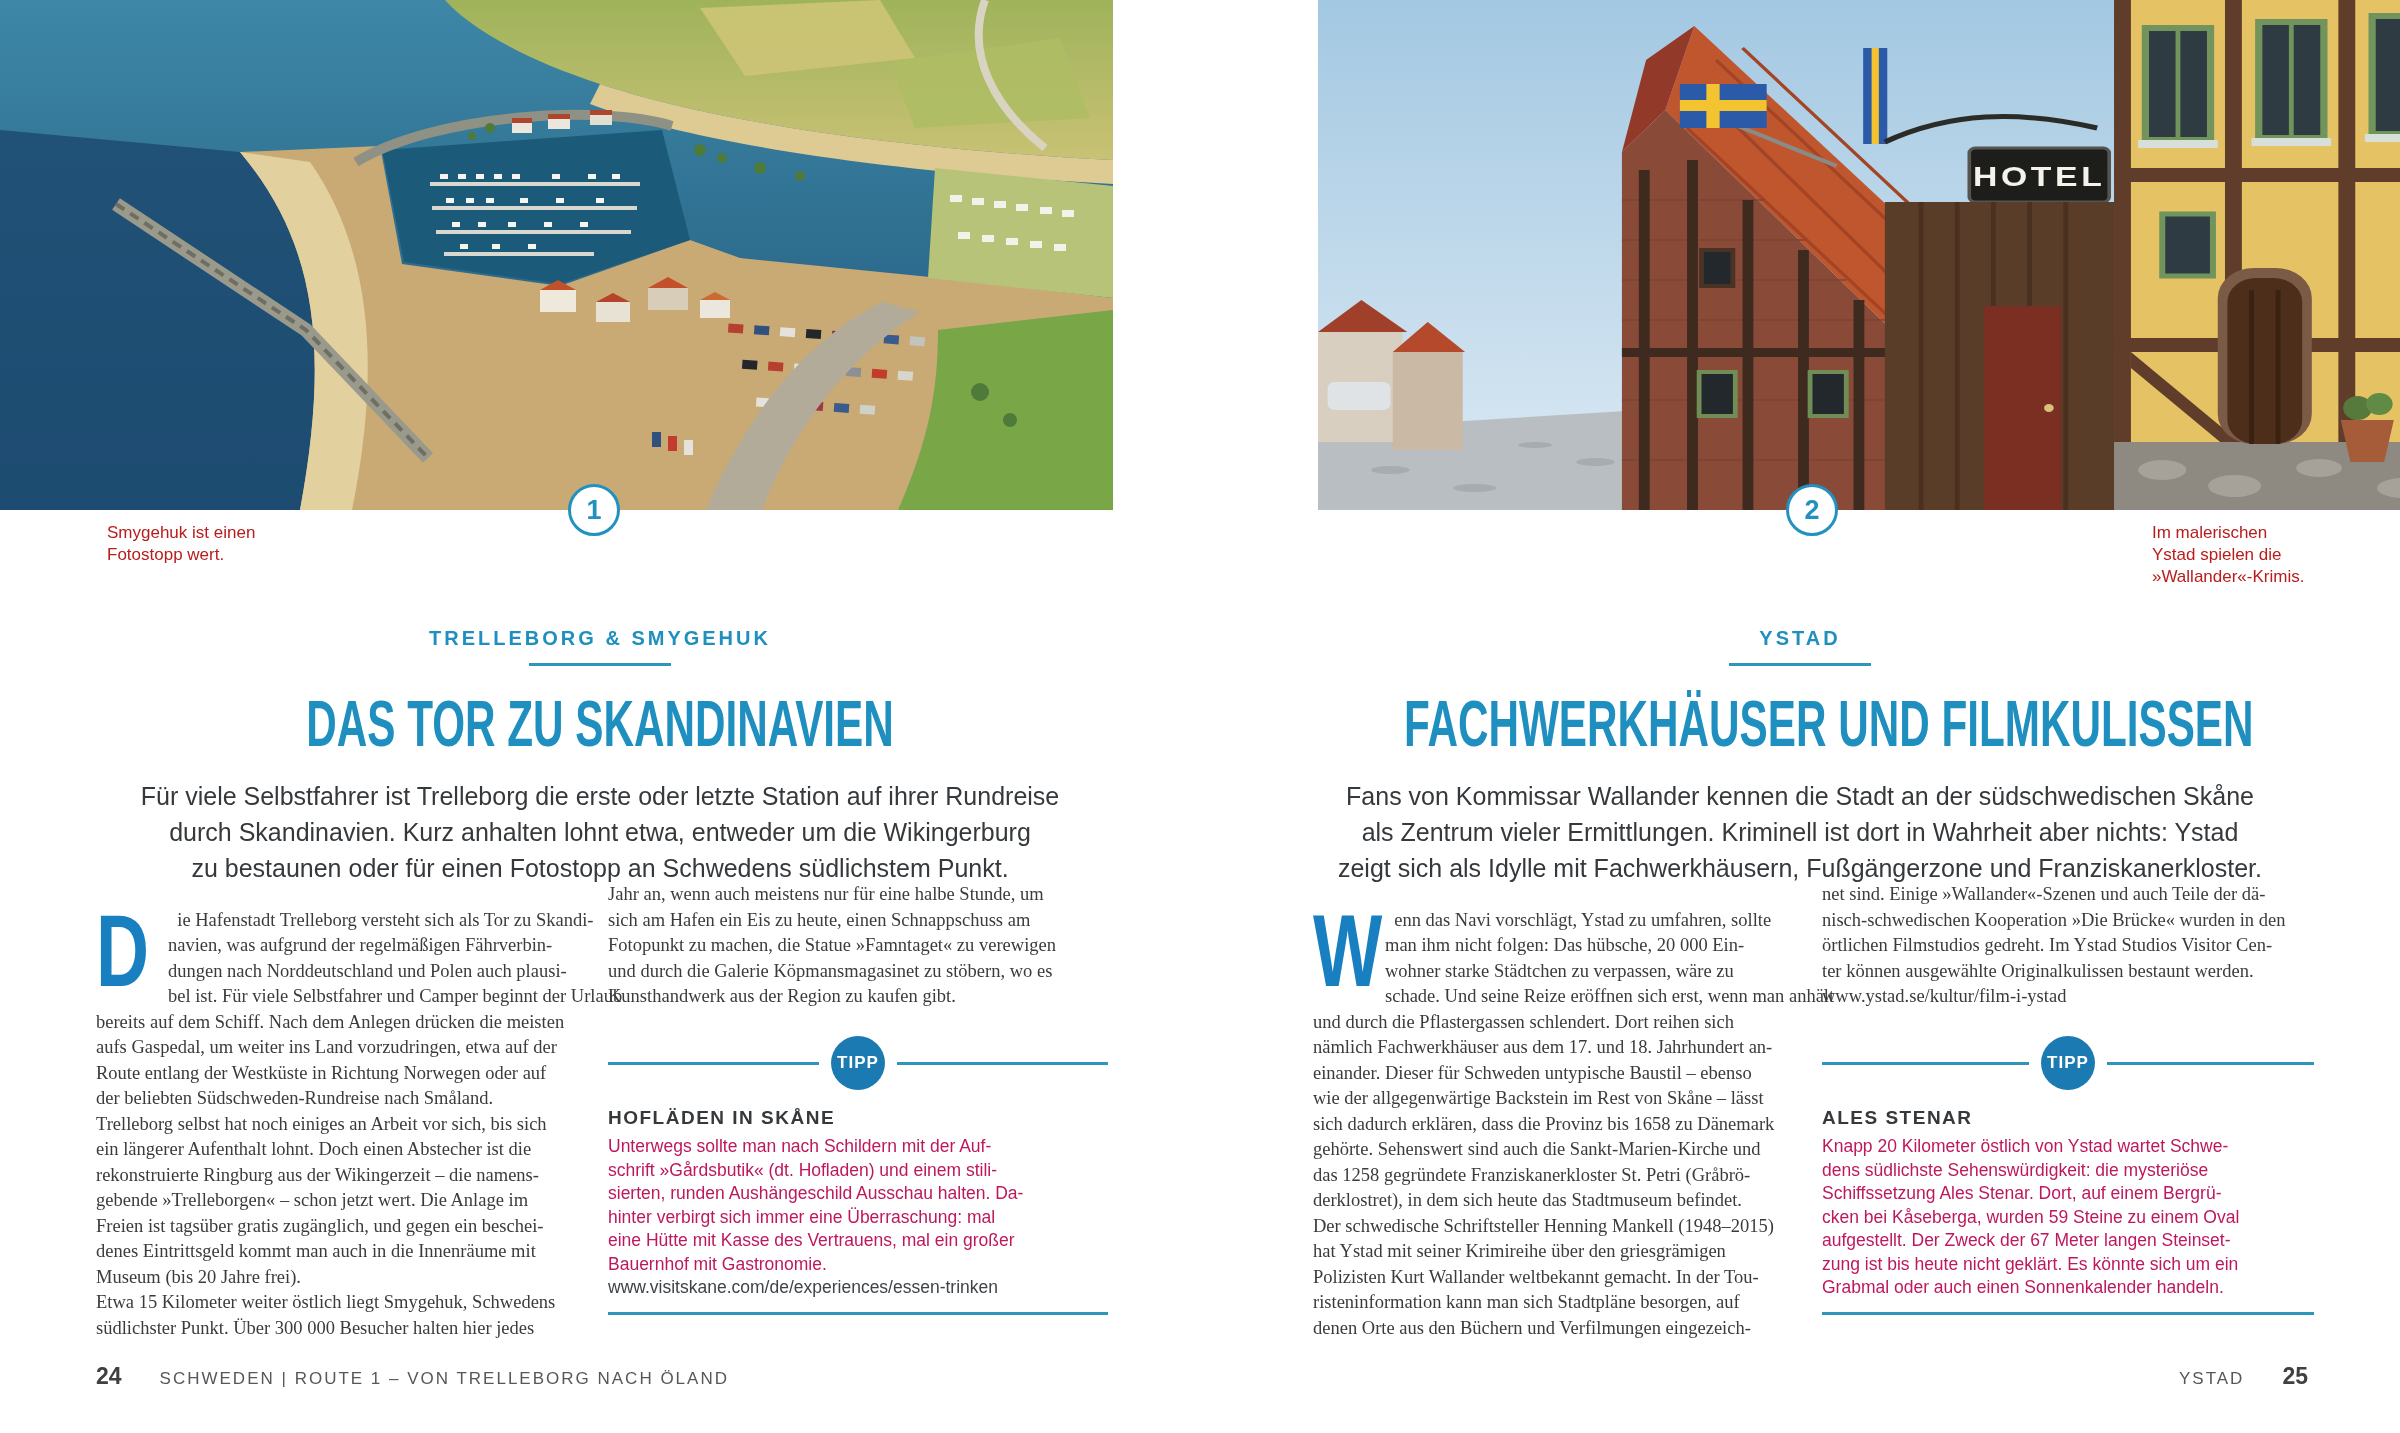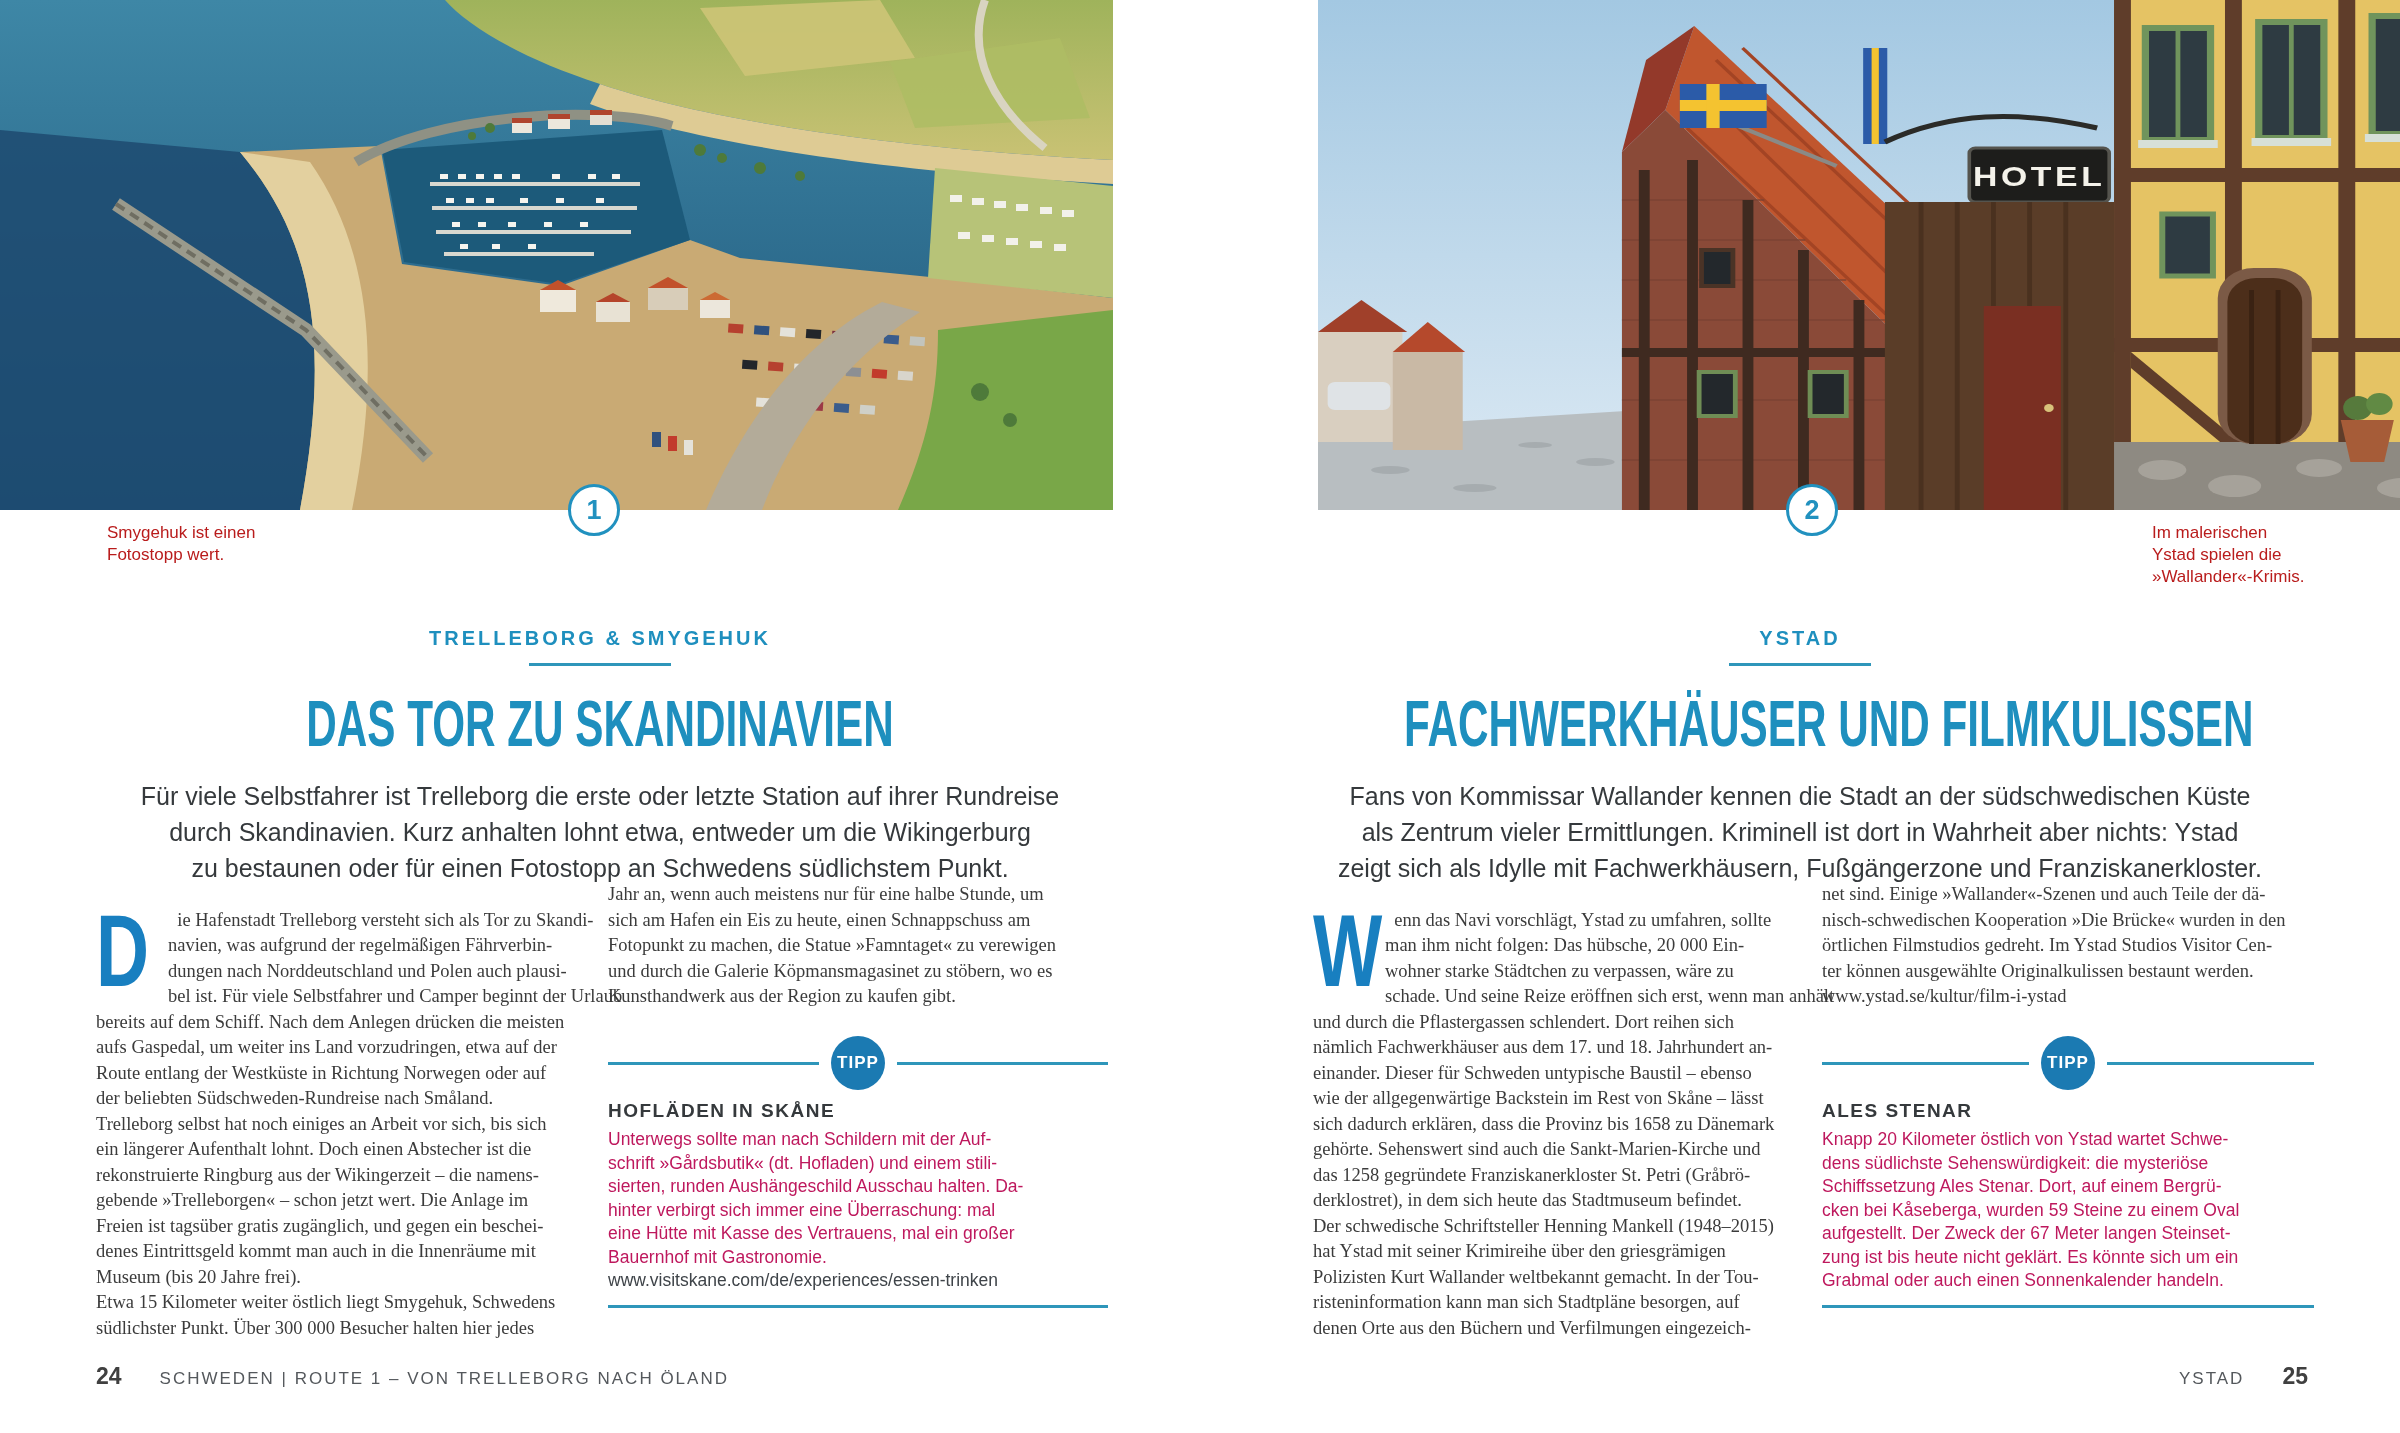--- a/index.html
+++ b/index.html
@@ -62,21 +62,21 @@
   .tip-box{position:absolute;top:1036px;font-family:"Liberation Sans",sans-serif;}
   #tip-left{left:608px;width:500px;}
   #tip-right{left:1822px;width:492px;}
   .tip-top{display:flex;align-items:center;height:54px;}
   .tip-rule{flex:1;height:3px;background:#2e96ba;}
   .tip-circle{
     width:54px;height:54px;border-radius:50%;background:#1b7ab2;color:#fff;
     font-size:17px;font-weight:bold;letter-spacing:1px;
     display:flex;align-items:center;justify-content:center;margin:0 12px;
   }
-  .tip-title{margin-top:10px;font-size:19px;font-weight:bold;letter-spacing:1.5px;color:#35393c;}
+  .tip-title{margin-top:17px;font-size:19px;font-weight:bold;letter-spacing:1.5px;color:#35393c;}
   .tip-body{margin-top:6px;font-size:17.5px;line-height:23.5px;color:#be185d;white-space:pre;}
   .tip-link{font-size:17.5px;line-height:23.5px;color:#3f4449;}
   .tip-bottom-rule{margin-top:12px;height:3px;background:#2e96ba;}
 
   .footer{position:absolute;top:1363px;display:flex;align-items:baseline;}
   #footer-left{left:96px;}
   #footer-right{right:92px;}
   .page-num{font-size:23px;font-weight:bold;color:#404040;}
   .footer-text{font-size:17px;letter-spacing:2px;color:#54585c;}
   #footer-left .footer-text{margin-left:38px;}
@@ -390,21 +390,21 @@
   <h1 class="headline">DAS TOR ZU SKANDINAVIEN</h1>
   <div class="intro">Für viele Selbstfahrer ist Trelleborg die erste oder letzte Station auf ihrer Rundreise
 durch Skandinavien. Kurz anhalten lohnt etwa, entweder um die Wikingerburg
 zu bestaunen oder für einen Fotostopp an Schwedens südlichstem Punkt.</div>
 </div>
 
 <div class="page-header" id="header-right">
   <div class="kicker">YSTAD</div>
   <div class="kicker-rule"></div>
   <h1 class="headline">FACHWERKHÄUSER UND FILMKULISSEN</h1>
-  <div class="intro">Fans von Kommissar Wallander kennen die Stadt an der südschwedischen Küste
+  <div class="intro">Fans von Kommissar Wallander kennen die Stadt an der südschwedischen Skåne
 als Zentrum vieler Ermittlungen. Kriminell ist dort in Wahrheit aber nichts: Ystad
 zeigt sich als Idylle mit Fachwerkhäusern, Fußgängerzone und Franziskanerkloster.</div>
 </div>
 
 <div class="column" id="l-col1">
   <span class="dropcap">D</span><span>ie Hafenstadt Trelleborg versteht sich als Tor zu Skandi-
 navien, was aufgrund der regelmäßigen Fährverbin-
 dungen nach Norddeutschland und Polen auch plausi-
 bel ist. Für viele Selbstfahrer und Camper beginnt der Urlaub
 bereits auf dem Schiff. Nach dem Anlegen drücken die meisten

